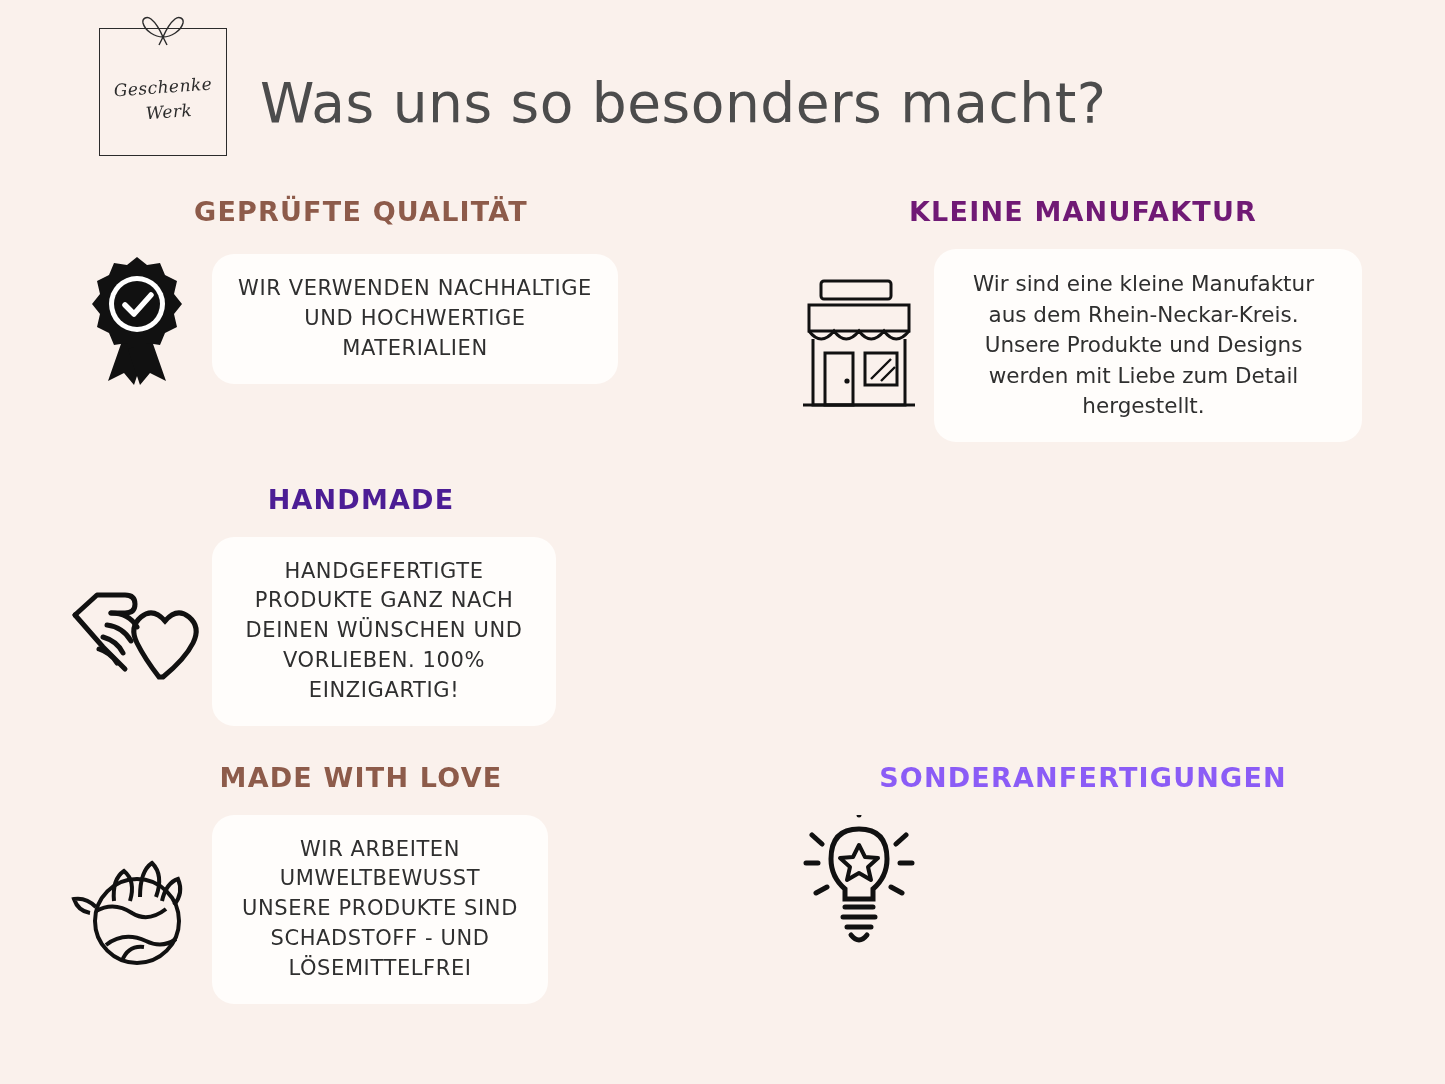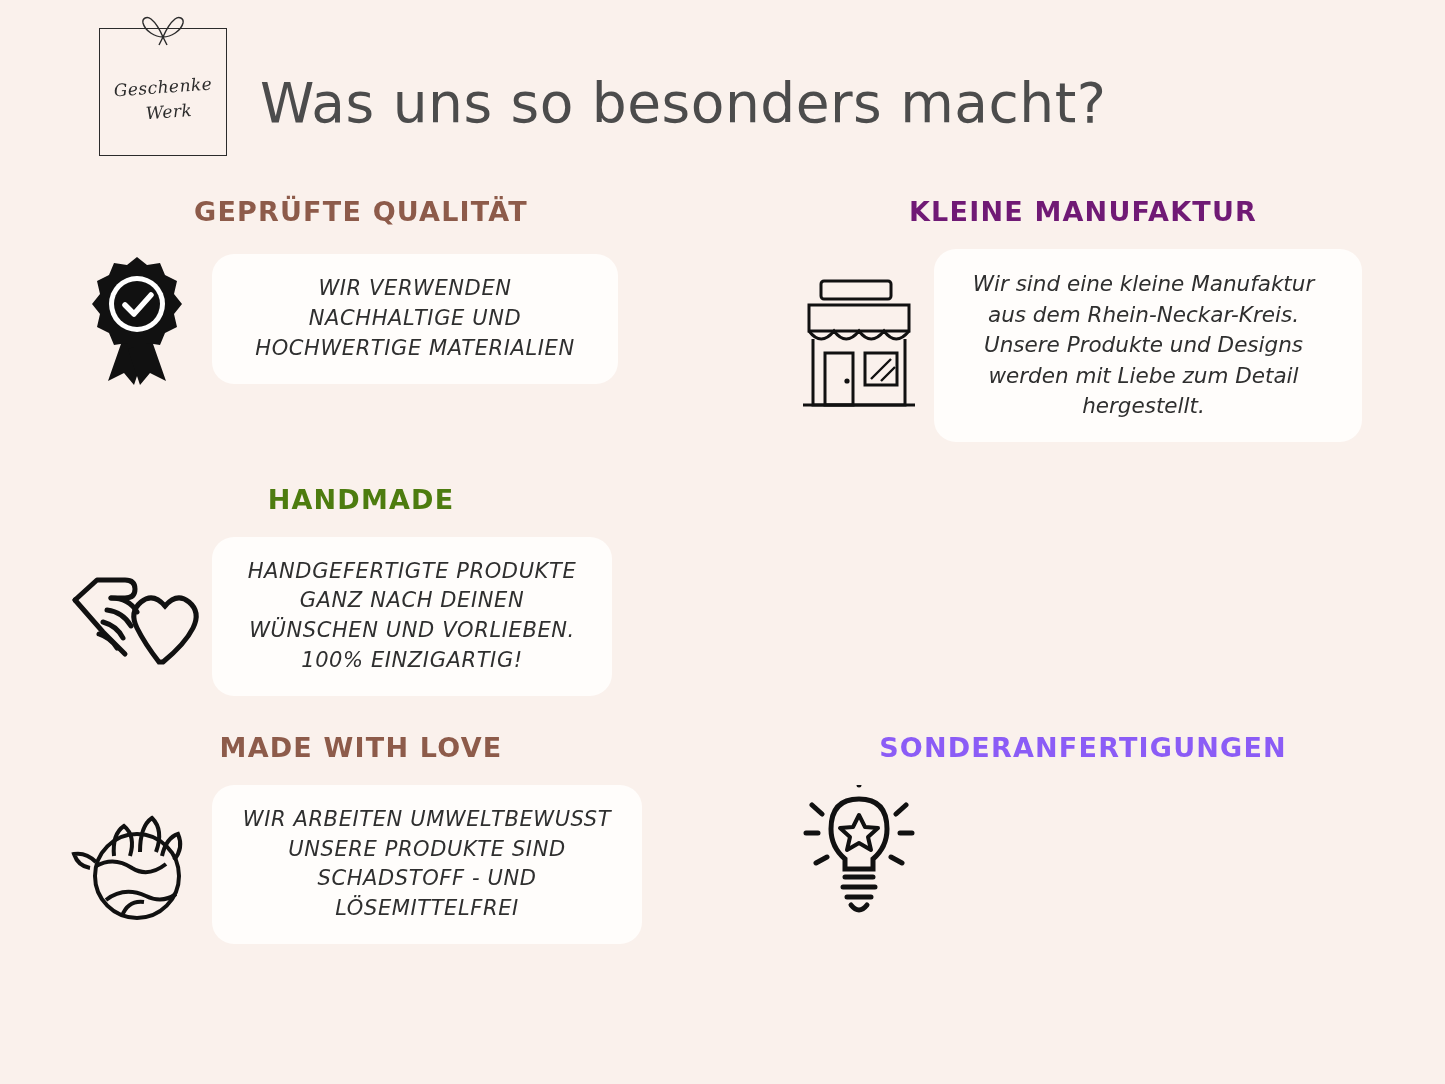--- a/index.html
+++ b/index.html
@@ -87,21 +87,20 @@
     letter-spacing: 1.2px;
     margin: 0;
     padding: 0 48px;
   }
   .cell-body {
     display: flex;
     align-items: center;
     justify-content: flex-start;
     margin-top: 22px;
     padding-left: 62px;
-    font-style: italic;
   }
   .icon-wrap {
     width: 150px;
     min-width: 150px;
     height: 140px;
     display: flex;
     align-items: center;
     justify-content: center;
   }
   .card {
@@ -121,22 +120,22 @@
   .card.sentence {
     font-family: "DejaVu Sans", sans-serif;
     font-size: 21.5px;
     padding-left: 17px;
   }
 
   
   .c-quality   { width: 406px; min-height: 120px; display:flex; align-items:center; justify-content:center;}
   .c-manu      { width: 428px; min-height: 152px; display:flex; align-items:center; justify-content:center;}
   .c-support   { width: 410px; min-height: 152px; display:flex; align-items:center; justify-content:center;}
-  .c-hand      { width: 400px; min-height: 152px; display:flex; align-items:center; justify-content:center;}
-  .c-love      { width: 430px; min-height: 152px; display:flex; align-items:center; justify-content:center;}
+  .c-hand      { width: 344px; min-height: 152px; display:flex; align-items:center; justify-content:center;}
+  .c-love      { width: 336px; min-height: 152px; display:flex; align-items:center; justify-content:center;}
   .c-sonder    { width: 428px; min-height: 152px; display:flex; align-items:center; justify-content:center;}
 
   .row-2 { margin-top: 42px; }
   .row-3 { margin-top: 36px; }
 
   .svg-icon { display:block; }
 </style>
 </head>
 <body>
 
@@ -198,21 +197,21 @@
           <div class="card sentence c-manu">Wir sind eine kleine Manufaktur aus dem Rhein-Neckar-Kreis. Unsere Produkte und Designs werden mit Liebe zum Detail hergestellt.</div>
         </div>
       </div>
 
     </div>
 
     <div class="row row-2">
 
 
       <div class="cell">
-        <div class="cell-title" style="color:#4d7c0f">HANDMADE</div>
+        <div class="cell-title" style="color:#4c1d95">HANDMADE</div>
         <div class="cell-body">
           <div class="icon-wrap">
             <svg class="svg-icon" width="140" height="120" viewBox="0 0 140 120">
               <path d="M96 106 q22 -18 30 -34 q8 -16 -4 -26 q-12 -10 -24 4 q-12 -14 -24 -4 q-12 10 -4 26 q8 16 22 34 z" fill="none" stroke="#111" stroke-width="5"></path>
               <path d="M8 44 L30 24 L58 24 q10 0 10 9 q0 9 -10 9 L44 42" fill="none" stroke="#111" stroke-width="5" stroke-linejoin="round" stroke-linecap="round"></path>
               <path d="M8 44 L36 76 L58 98" fill="none" stroke="#111" stroke-width="5" stroke-linecap="round"></path>
               <path d="M44 42 q18 0 26 14" fill="none" stroke="#111" stroke-width="5" stroke-linecap="round"></path>
               <path d="M40 54 q16 2 24 16" fill="none" stroke="#111" stroke-width="5" stroke-linecap="round"></path>
               <path d="M36 66 q14 4 20 16" fill="none" stroke="#111" stroke-width="5" stroke-linecap="round"></path>
               <path d="M32 78 q12 4 18 14" fill="none" stroke="#111" stroke-width="5" stroke-linecap="round"></path>

